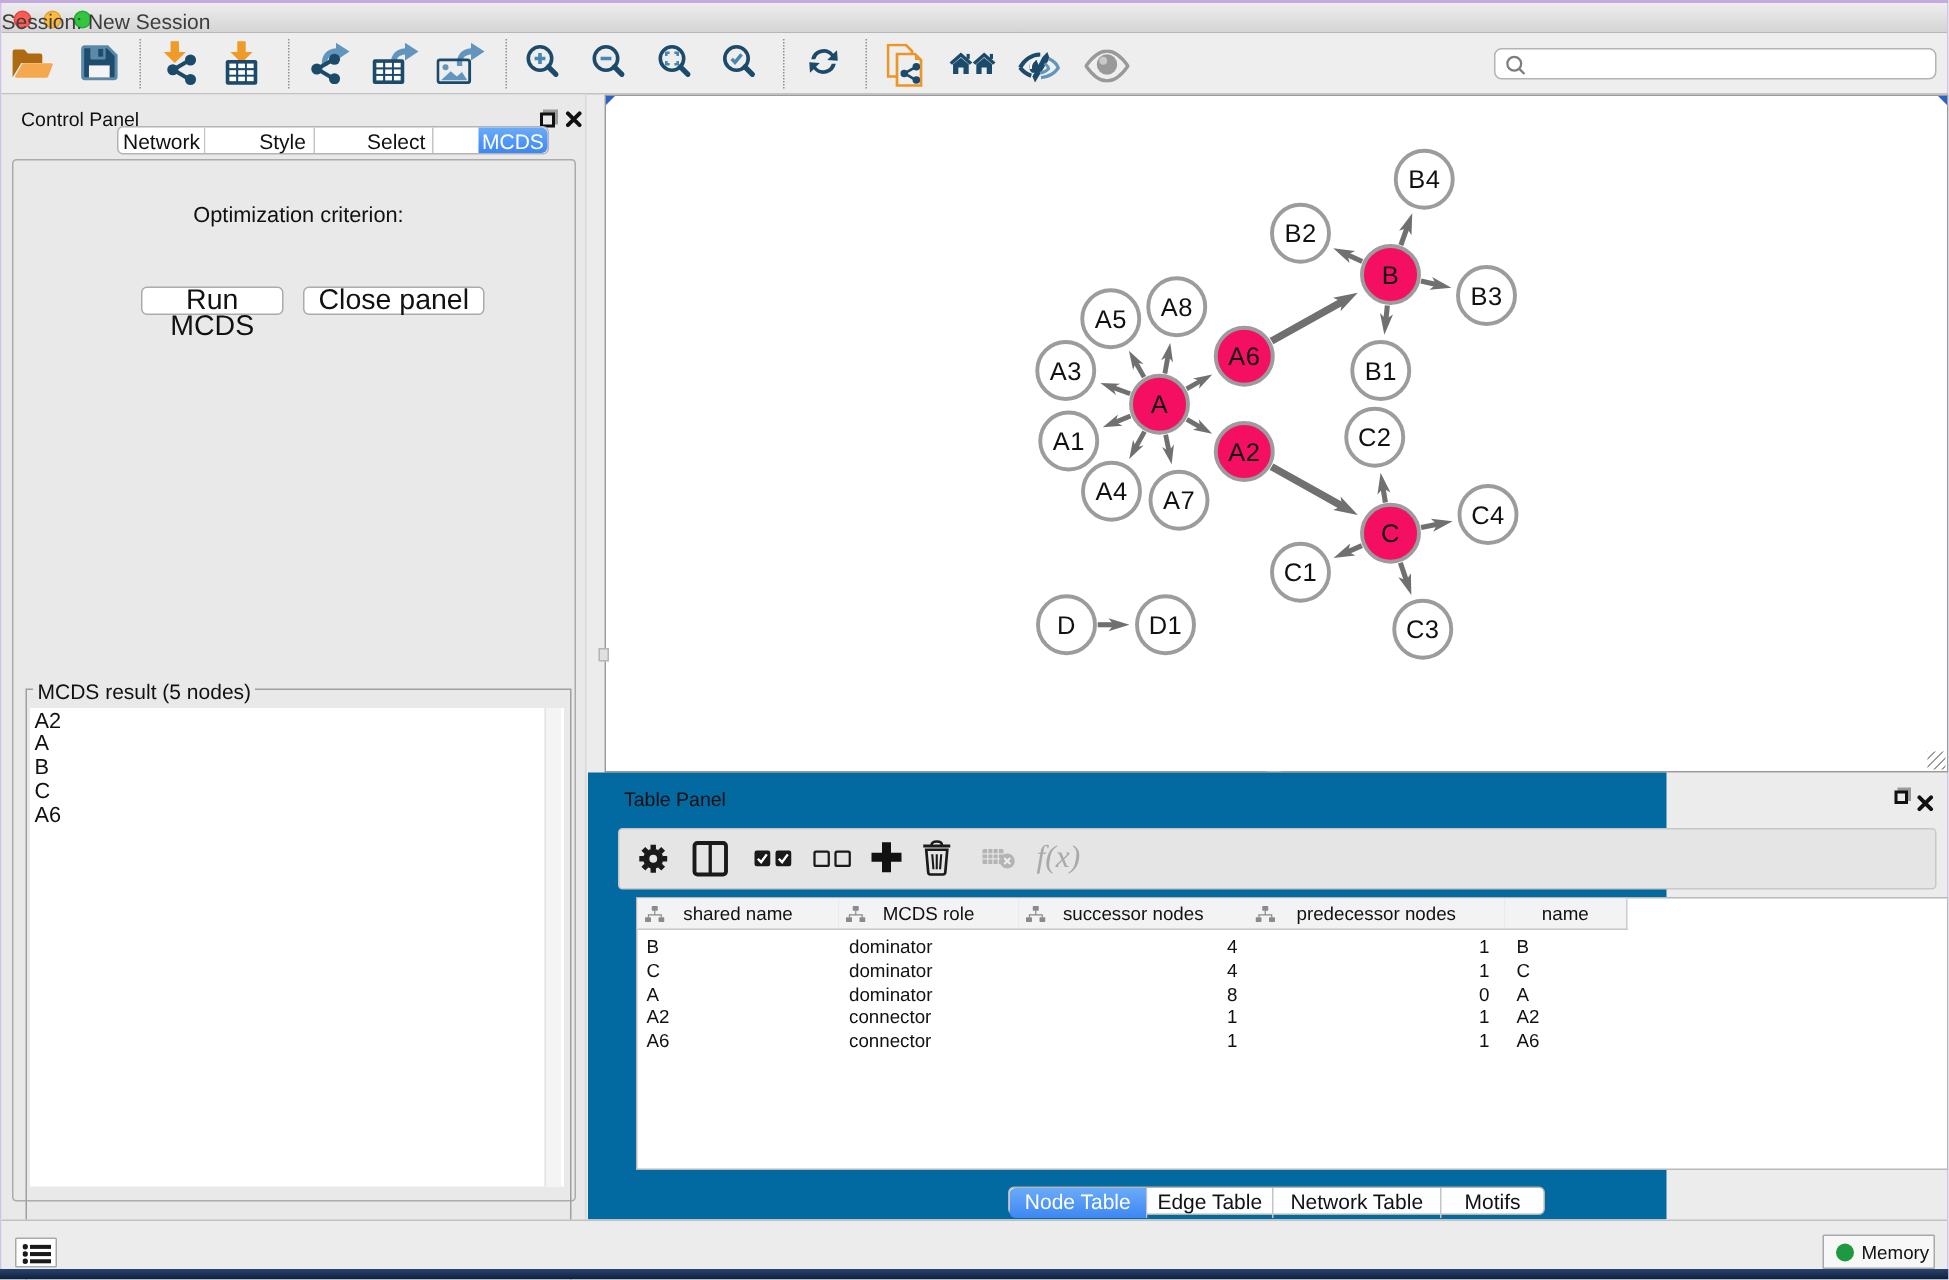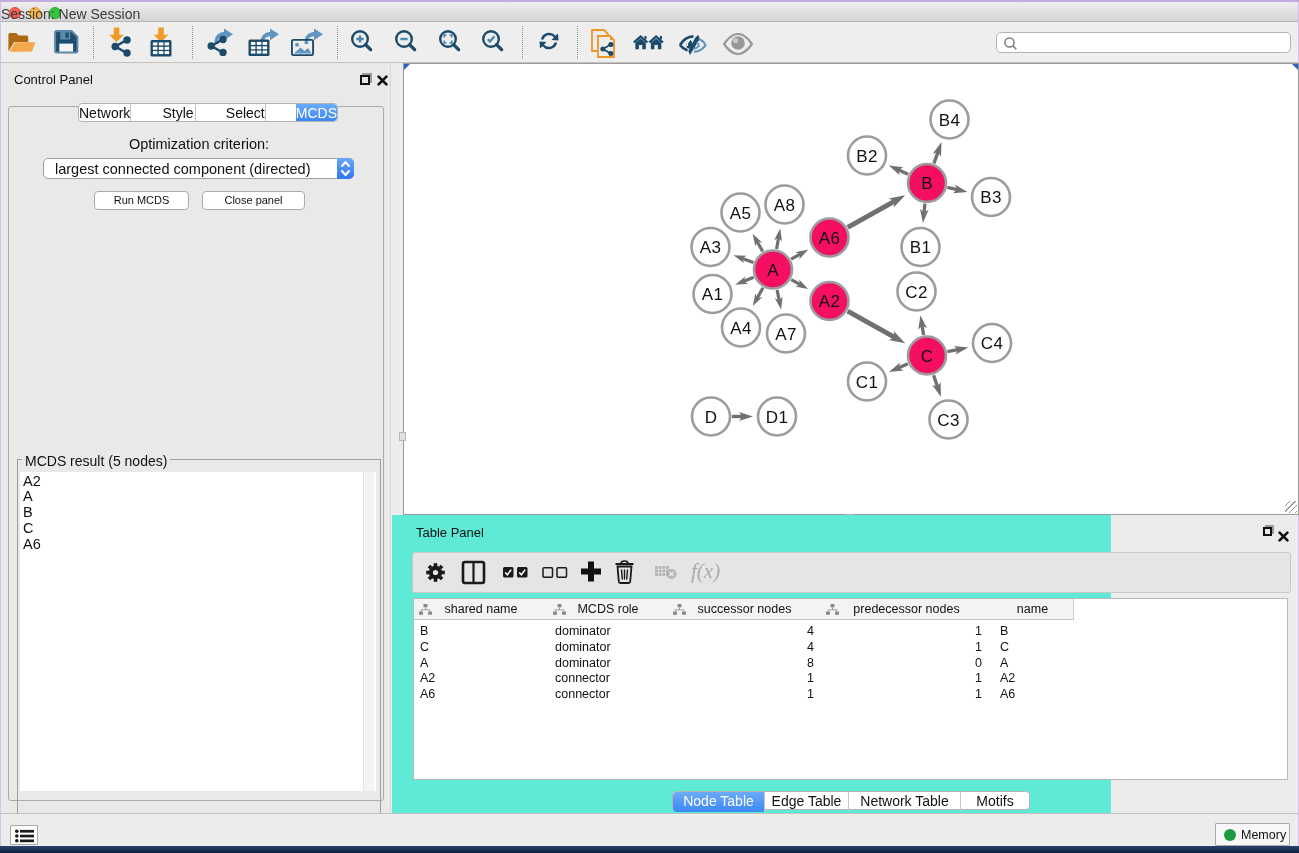--- a/index.html
+++ b/index.html
@@ -22,50 +22,50 @@
 #search { left:995px; top:10px; width:295px; height:21px; background:#fff; border:1.5px solid #b3b3b3; border-radius:5px; }
 #cpanel { left:1px; top:63px; width:390px; height:750px; background:#e9e9e9; border-right:1px solid #d8d8d8; }
 #cp-title { left:13px; top:9px; font-size:13px; color:#111; }
 #cp-float { left:359px; top:12px; width:10px; height:10px; border:2px solid #111; box-shadow:2px -2px 0 0 #9b9b9b; }
 #cp-close { left:376px; top:9px; }
 #cp-tabpane { left:7px; top:43px; width:376px; height:695px; border:1px solid #ababab; border-radius:3px; }
 .tabs { position:absolute; display:flex; height:19px; background:#fff; border:1px solid #b4b4b4; border-radius:4px; }
 .tabs .tab { font-size:14px; color:#111; text-align:center; line-height:18px; border-right:1px solid #c4c4c4; }
 .tabs .tab:last-child { border-right:none; }
 .tabs .sel { background:linear-gradient(#6aabf8,#3d87f3); color:#fff; }
-#cp-tabs { left:77px; top:40px; width:260px;gap:30px; }
+#cp-tabs { left:77px; top:21px; width:288px;gap:30px; }
 #cp-tabs .tab:nth-child(1){width:72px;border-radius:4px 0 0 4px;} #cp-tabs .tab:nth-child(2){width:53px;}
 #cp-tabs .tab:nth-child(3){width:60px;} #cp-tabs .tab:nth-child(4){width:57px;border-radius:0 4px 4px 0;text-align:center;}
 #opt-label { left:3px; top:73px; width:390px; text-align:center; font-size:14.5px; color:#111; }
 #dropdown { left:42px; top:95px; width:311px; height:21px; background:#fff; border:1px solid #9f9f9f; border-radius:5px; }
 #dropdown .txt { position:absolute; left:11px; top:2px; font-size:14.5px; color:#111; }
 #dropdown .spin { position:absolute; right:-1px; top:-1px; width:17px; height:21px; border-radius:0 5px 5px 0;
   background:linear-gradient(#67a9f8,#2e78f0); }
 .btn { position:absolute; height:19px; background:#fff; border:1px solid #ababab; border-radius:4px;
-  font-size:11px; color:#111; text-align:center; line-height:17px; }
+  font-size:19px; color:#111; text-align:center; line-height:17px; }
 #btn-run { left:93px; top:128px; width:95px; }
-#btn-close { left:201px; top:128px; width:103px; }
+#btn-close { left:201px; top:128px; width:121px; }
 #fieldset { left:16px; top:396px; width:364px; height:418px; border:1px solid #9f9f9f; }
 #fs-legend { left:4px; top:-7px; background:#e9e9e9; padding:0 3px; font-size:14px; color:#111; }
 #fs-list { left:2px; top:11.5px; width:356px; height:319px; background:#fff; font-size:14.5px; color:#111; line-height:15.9px; padding:2px 0 0 3px; }
 #fs-scroll { left:345px; top:11.5px; width:11px; height:319px; background:#f4f4f4; border-left:1px solid #e2e2e2; }
 #netwin { left:403px; top:63px; width:896px; height:452px; background:#fff; border:1px solid #9a9a9a; }
 #net-titlebar { left:0; top:0; width:894px; height:37px; background:linear-gradient(#ececec,#d4d4d4); border-bottom:1px solid #b0b0b0;margin-top:30px; }
 #net-titlebar .tl { width:11px; height:11px; top:5px; }
 #net-titlebar .t2 { left:28px; } #net-titlebar .t3 { left:48px; }
 #net-title { left:0; top:4px; width:894px; text-align:center; font-size:14px; color:#222; }
 #net-canvas { left:0; top:22px; width:894px; height:428px; background:#fff; }
 #grip { right:1px; bottom:1px; width:12px; height:12px;
   background:repeating-linear-gradient(135deg, transparent 0 3px, #999 3px 4px); }
-#tpanel { left:392px; top:515px; width:719px; height:298px; background:#5eead4; }
+#tpanel { left:392px; top:515px; width:719px; height:298px; background:#0369a1; }
 #tp-title { left:24px; top:10px; font-size:13px; color:#111; }
 #tp-float { left:871px; top:12px; width:9px; height:9px; border:2px solid #111; box-shadow:2px -2px 0 0 #9b9b9b; }
 #tp-close { left:886px; top:13px; }
 #tp-toolbar { left:20px; top:37px; width:879px; height:41px; background:#e5e5e5; border:1px solid #c8c8c8; border-radius:3px; }
-#tp-table { left:21px; top:83px; width:875px; height:182px; background:#fff; border:1px solid #b9b9b9; }
+#tp-table { left:32px; top:83px; width:875px; height:182px; background:#fff; border:1px solid #b9b9b9; }
 .th { position:absolute; top:0; height:21px; background:#f3f3f3; border-right:1px solid #cecece; border-bottom:1px solid #c6c6c6;
   font-size:12.5px; color:#111; text-align:center; line-height:20px; }
 .trow { position:absolute; font-size:12.5px; color:#111; height:16px; }
 #tp-tabs { left:280px; top:276px; }
 #tp-tabs .tab { line-height:19px; height:20px; }
 #tp-tabs .tab:nth-child(1){width:92px;border-radius:4px 0 0 4px;} #tp-tabs .tab:nth-child(2){width:84px;}
 #tp-tabs .tab:nth-child(3){width:112px;} #tp-tabs .tab:nth-child(4){width:68px;border-radius:0 4px 4px 0;}
 #tp-tabs .tab.sel{border-radius:4px 0 0 4px;}
 #statusbar { left:1px; top:813px; width:1297px; height:33px; background:#ececec; border-top:1px solid #c1c1c1; }
 #sb-left { left:9px; top:11px; width:28px; height:20px; background:#fff; border:1px solid #a9a9a9; border-radius:1px; }
@@ -254,29 +254,20 @@
         <path d="M1.6 1.6 L9.4 9.4 M9.4 1.6 L1.6 9.4" stroke="#111" stroke-width="2.6" stroke-linecap="round"></path>
       </svg></div>
   <div class="abs" id="cp-tabpane"></div>
   <div class="tabs" id="cp-tabs">
       <div class="tab">Network</div>
       <div class="tab">Style</div>
       <div class="tab">Select</div>
       <div class="tab sel">MCDS</div>
     </div>
   <div class="abs" id="opt-label">Optimization criterion:</div>
-  <div class="abs" id="dropdown">
-      <span class="txt">largest connected component (directed)</span>
-      <span class="spin">
-        <svg width="17" height="21" viewBox="0 0 17 21" style="position:absolute;left:0;top:0">
-          <path d="M5 8 L8.5 4 L12 8" fill="none" stroke="#fff" stroke-width="2" stroke-linecap="round" stroke-linejoin="round"></path>
-          <path d="M5 13 L8.5 17 L12 13" fill="none" stroke="#fff" stroke-width="2" stroke-linecap="round" stroke-linejoin="round"></path>
-        </svg>
-      </span>
-    </div>
   <div class="btn" id="btn-run">Run MCDS</div>
   <div class="btn" id="btn-close">Close panel</div>
   <div class="abs" id="fieldset">
     <div class="abs" id="fs-legend">MCDS result (5 nodes)</div>
     <div class="abs" id="fs-list">A2<br>A<br>B<br>C<br>A6</div>
     <div class="abs" id="fs-scroll"></div>
   </div>
 </div>
 
 <div class="abs" id="netwin">

